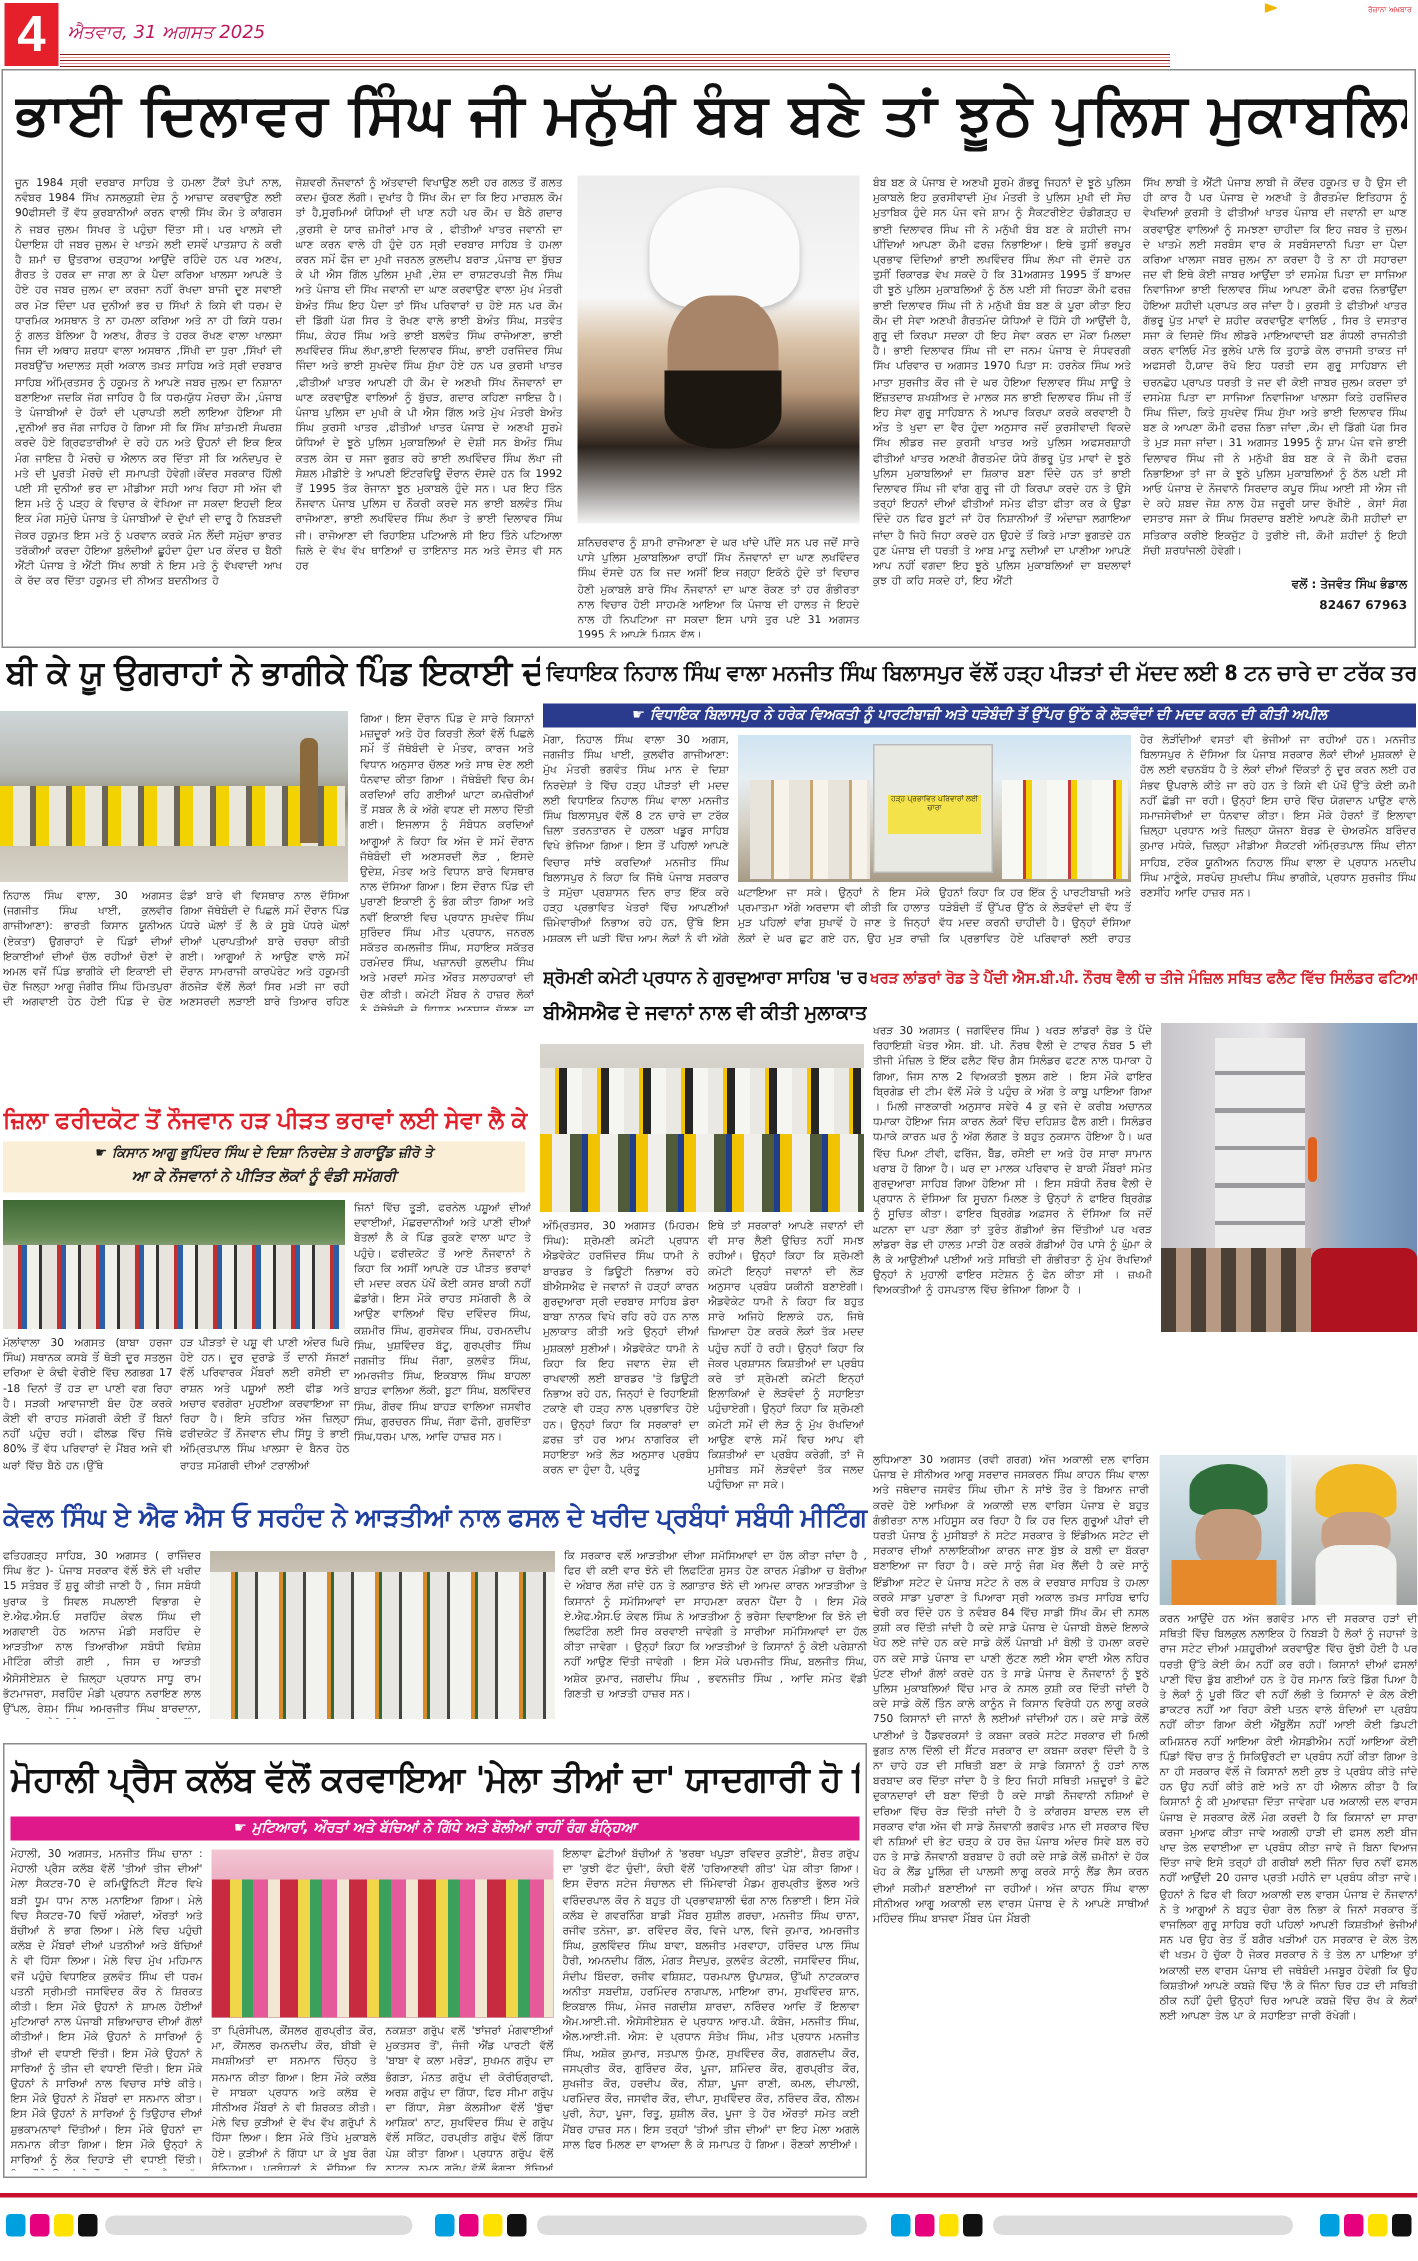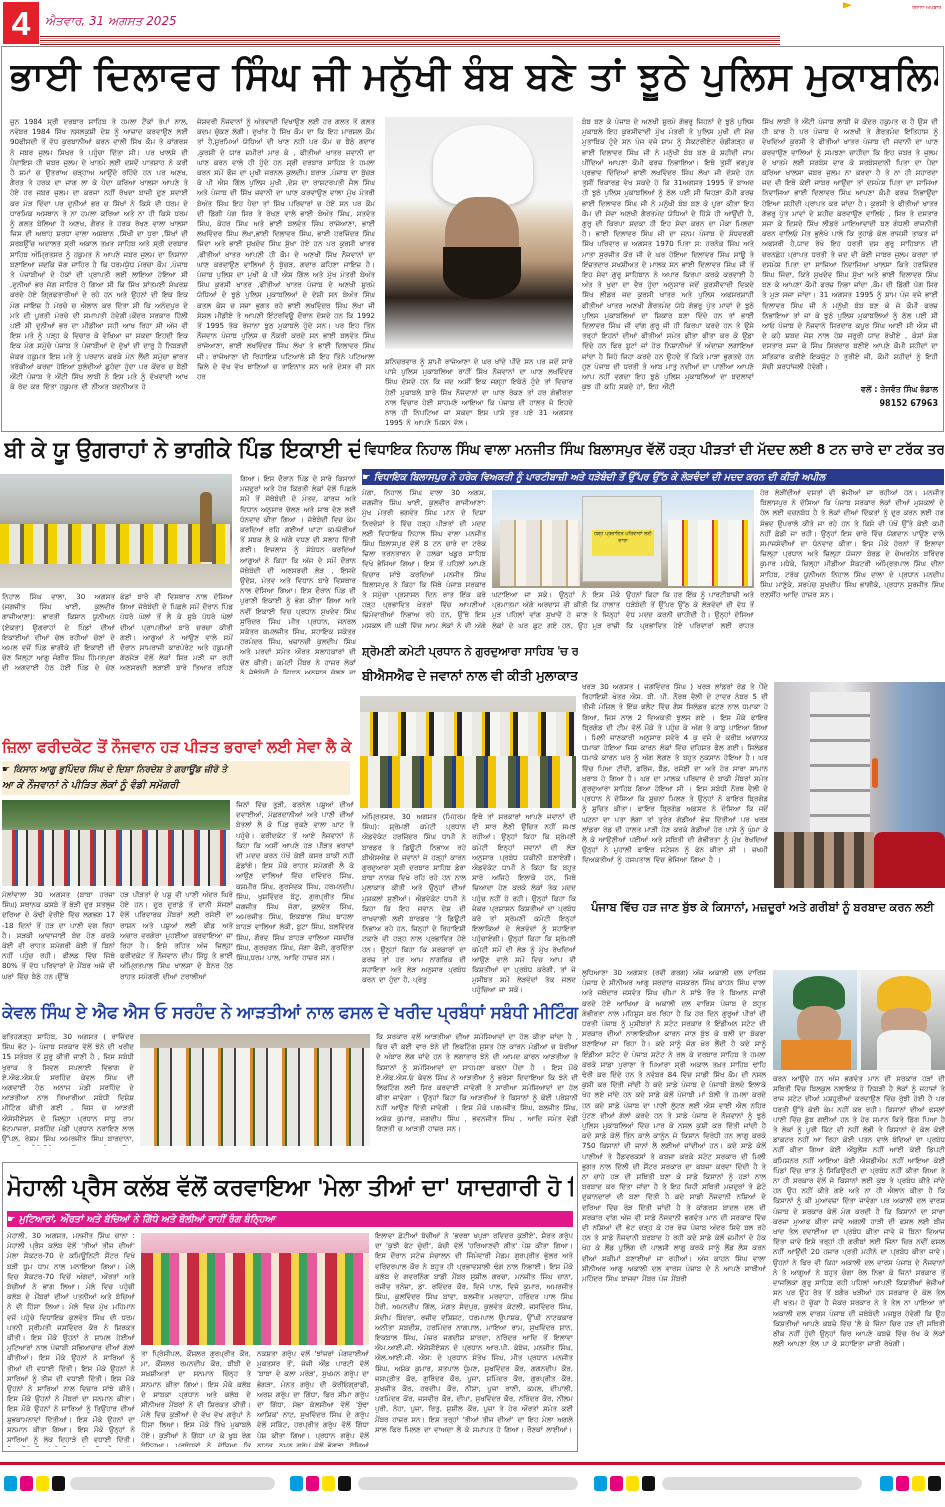--- a/index.html
+++ b/index.html
@@ -10,21 +10,21 @@
 .date{left:45px;top:14px;font:italic 12px "DejaVu Sans",sans-serif;color:#be185d}
 .rule{left:40px;top:36px;width:740px;height:9px;background:repeating-linear-gradient(#8b1a1a 0 1px,#fff 1px 2px,#e89090 2px 3px,#fff 3px 4px)}
 .brand{left:790px;top:6px;font:bold 24px "DejaVu Sans",sans-serif;color:#d6202a;letter-spacing:1px}
 .brand .d{color:#1d3f9a}
 .brand-flag{left:843px;top:2px;width:9px;height:11px;background:#f2b400;clip-path:polygon(0 0,100% 30%,0 60%)}
 .brand-tag{left:912px;top:4px;font-size:5px;color:#d6202a}
 .box{border:1.5px solid #8a8a8a}
 .hl{font-family:"DejaVu Sans Condensed","DejaVu Sans",sans-serif;font-weight:bold;color:#111;white-space:nowrap;overflow:hidden}
 .txt{font-size:7.1px;line-height:10.2px;color:#222;text-align:justify;overflow:hidden;word-spacing:1px}
 .photo{overflow:hidden}
-.sub-band{color:#fff;font-weight:bold;font-style:italic;white-space:nowrap;overflow:hidden}
+.sub-band{color:#fff;font-weight:bold;font-style:italic;text-align:center;white-space:nowrap;overflow:hidden}
 .byline{font-size:8px;font-weight:bold;text-align:right}
 .cmyk{display:flex;gap:3px;align-items:center}
 .cmyk i{display:block;width:13px;height:15px;border-radius:3px}
 .bar-grey{height:13px;background:#dcdcdc;border-radius:7px}
 </style>
 </head>
 <body>
 
 <header class="abs masthead">
   <div class="abs page-num">4</div>
@@ -40,21 +40,21 @@
   <div class="abs txt" style="left:195px;top:70px;width:178px;height:306px">ਜੋਸ਼ਵਰੀ ਨੌਜਵਾਨਾਂ ਨੂੰ ਅੱਤਵਾਦੀ ਵਿਖਾਉਣ ਲਈ ਹਰ ਗਲਤ ਤੋਂ ਗਲਤ ਕਦਮ ਚੁੱਕਣ ਲੱਗੀ। ਦੁਖਾਂਤ ਹੈ ਸਿੱਖ ਕੌਮ ਦਾ ਕਿ ਇਹ ਮਾਰਸ਼ਲ ਕੌਮ ਤਾਂ ਹੈ,ਸੂਰਮਿਆਂ ਯੋਧਿਆਂ ਦੀ ਖਾਣ ਨਹੀ ਪਰ ਕੌਮ ਚ ਬੈਠੇ ਗਦਾਰ ,ਕੁਰਸੀ ਦੇ ਯਾਰ ਜ਼ਮੀਰਾਂ ਮਾਰ ਕੇ , ਫੀਤੀਆਂ ਖਾਤਰ ਜਵਾਨੀ ਦਾ ਘਾਣ ਕਰਨ ਵਾਲੇ ਹੀ ਹੁੰਦੇ ਹਨ ਸ੍ਰੀ ਦਰਬਾਰ ਸਾਹਿਬ ਤੇ ਹਮਲਾ ਕਰਨ ਸਮੇਂ ਫੌਜ ਦਾ ਮੁਖੀ ਜਰਨਲ ਕੁਲਦੀਪ ਬਰਾੜ ,ਪੰਜਾਬ ਦਾ ਬੁੱਚੜ ਕੇ ਪੀ ਐਸ ਗਿੱਲ ਪੁਲਿਸ ਮੁਖੀ ,ਦੇਸ਼ ਦਾ ਰਾਸ਼ਟਰਪਤੀ ਜੈਲ ਸਿੰਘ ਅਤੇ ਪੰਜਾਬ ਦੀ ਸਿੱਖ ਜਵਾਨੀ ਦਾ ਘਾਣ ਕਰਵਾਉਣ ਵਾਲਾ ਮੁੱਖ ਮੰਤਰੀ ਬੇਅੰਤ ਸਿੰਘ ਇਹ ਪੈਦਾ ਤਾਂ ਸਿੱਖ ਪਰਿਵਾਰਾਂ ਚ ਹੋਏ ਸਨ ਪਰ ਕੌਮ ਦੀ ਡਿੱਗੀ ਪੱਗ ਸਿਰ ਤੇ ਰੱਖਣ ਵਾਲੇ ਭਾਈ ਬੇਅੰਤ ਸਿੰਘ, ਸਤਵੰਤ ਸਿੰਘ, ਕੇਹਰ ਸਿੰਘ ਅਤੇ ਭਾਈ ਬਲਵੰਤ ਸਿੰਘ ਰਾਜੋਆਣਾ, ਭਾਈ ਲਖਵਿੰਦਰ ਸਿੰਘ ਲੱਖਾ,ਭਾਈ ਦਿਲਾਵਰ ਸਿੰਘ, ਭਾਈ ਹਰਜਿੰਦਰ ਸਿੰਘ ਜਿੰਦਾ ਅਤੇ ਭਾਈ ਸੁਖਦੇਵ ਸਿੰਘ ਸੁੱਖਾ ਹੋਏ ਹਨ ਪਰ ਕੁਰਸੀ ਖਾਤਰ ,ਫੀਤੀਆਂ ਖਾਤਰ ਆਪਣੀ ਹੀ ਕੌਮ ਦੇ ਅਣਖੀ ਸਿੱਖ ਨੌਜਵਾਨਾਂ ਦਾ ਘਾਣ ਕਰਵਾਉਣ ਵਾਲਿਆਂ ਨੂੰ ਬੁੱਚੜ, ਗਦਾਰ ਕਹਿਣਾ ਜਾਇਜ਼ ਹੈ। ਪੰਜਾਬ ਪੁਲਿਸ ਦਾ ਮੁਖੀ ਕੇ ਪੀ ਐਸ ਗਿੱਲ ਅਤੇ ਮੁੱਖ ਮੰਤਰੀ ਬੇਅੰਤ ਸਿੰਘ ਕੁਰਸੀ ਖਾਤਰ ,ਫੀਤੀਆਂ ਖਾਤਰ ਪੰਜਾਬ ਦੇ ਅਣਖੀ ਸੂਰਮੇ ਯੋਧਿਆਂ ਦੇ ਝੂਠੇ ਪੁਲਿਸ ਮੁਕਾਬਲਿਆਂ ਦੇ ਦੋਸ਼ੀ ਸਨ ਬੇਅੰਤ ਸਿੰਘ ਕਤਲ ਕੇਸ ਚ ਸਜਾ ਭੁਗਤ ਰਹੇ ਭਾਈ ਲਖਵਿੰਦਰ ਸਿੰਘ ਲੱਖਾ ਜੀ ਸੋਸ਼ਲ ਮੀਡੀਏ ਤੇ ਆਪਣੀ ਇੰਟਰਵਿਊ ਦੌਰਾਨ ਦੱਸਦੇ ਹਨ ਕਿ 1992 ਤੋਂ 1995 ਤੱਕ ਰੋਜਾਨਾ ਝੂਠ ਮੁਕਾਬਲੇ ਹੁੰਦੇ ਸਨ। ਪਰ ਇਹ ਤਿੰਨ ਨੌਜਵਾਨ ਪੰਜਾਬ ਪੁਲਿਸ ਚ ਨੌਕਰੀ ਕਰਦੇ ਸਨ ਭਾਈ ਬਲਵੰਤ ਸਿੰਘ ਰਾਜੋਆਣਾ, ਭਾਈ ਲਖਵਿੰਦਰ ਸਿੰਘ ਲੱਖਾ ਤੇ ਭਾਈ ਦਿਲਾਵਰ ਸਿੰਘ ਜੀ। ਰਾਜੋਆਣਾ ਦੀ ਰਿਹਾਇਸ਼ ਪਟਿਆਲੇ ਸੀ ਇਹ ਤਿੰਨੇ ਪਟਿਆਲਾ ਜ਼ਿਲੇ ਦੇ ਵੱਖ ਵੱਖ ਥਾਣਿਆਂ ਚ ਤਾਇਨਾਤ ਸਨ ਅਤੇ ਦੋਸਤ ਵੀ ਸਨ ਹਰ</div>
   <div class="abs photo" style="left:383px;top:70px;width:188px;height:232px;background:linear-gradient(180deg,#ececec 0%,#f7f7f7 35%,#d9c3a8 48%,#b8987a 62%,#2b221c 78%,#f4f4f4 100%)">
     <div style="position:absolute;left:48px;top:8px;width:100px;height:80px;border-radius:50% 50% 30% 30%;background:#fafafa;box-shadow:0 2px 4px #bbb"></div>
     <div style="position:absolute;left:60px;top:80px;width:74px;height:92px;border-radius:40% 40% 45% 45%;background:#a88468"></div>
     <div style="position:absolute;left:58px;top:130px;width:78px;height:52px;border-radius:0 0 45% 45%;background:#1d1712"></div>
   </div>
   <div class="abs txt" style="left:383px;top:310px;width:188px;height:68px">ਸ਼ਨਿਚਰਵਾਰ ਨੂੰ ਸ਼ਾਮੀ ਰਾਜੋਆਣਾ ਦੇ ਘਰ ਖਾਂਦੇ ਪੀਂਦੇ ਸਨ ਪਰ ਜਦੋਂ ਸਾਰੇ ਪਾਸੇ ਪੁਲਿਸ ਮੁਕਾਬਲਿਆ ਰਾਹੀਂ ਸਿੱਖ ਨੌਜਵਾਨਾਂ ਦਾ ਘਾਣ ਲਖਵਿੰਦਰ ਸਿੰਘ ਦੱਸਦੇ ਹਨ ਕਿ ਜਦ ਅਸੀਂ ਇਕ ਜਗ੍ਹਾ ਇਕੱਠੇ ਹੁੰਦੇ ਤਾਂ ਵਿਚਾਰ ਹੋਣੀ ਮੁਕਾਬਲੇ ਬਾਰੇ ਸਿੱਖ ਨੌਜਵਾਨਾਂ ਦਾ ਘਾਣ ਰੋਕਣ ਤਾਂ ਹਰ ਗੰਭੀਰਤਾ ਨਾਲ ਵਿਚਾਰ ਹੋਈ ਸਾਹਮਣੇ ਆਇਆ ਕਿ ਪੰਜਾਬ ਦੀ ਹਾਲਤ ਜੇ ਇਹਦੇ ਨਾਲ ਹੀ ਨਿਪਟਿਆ ਜਾ ਸਕਦਾ ਇਸ ਪਾਸੇ ਤੁਰ ਪਏ 31 ਅਗਸਤ 1995 ਨੂੰ ਆਪਣੇ ਮਿਸ਼ਨ ਵੱਲ।</div>
   <div class="abs txt" style="left:580px;top:70px;width:172px;height:306px">ਬੰਬ ਬਣ ਕੇ ਪੰਜਾਬ ਦੇ ਅਣਖੀ ਸੂਰਮੇ ਗੱਭਰੂ ਜਿਹਨਾਂ ਦੇ ਝੂਠੇ ਪੁਲਿਸ ਮੁਕਾਬਲੇ ਇਹ ਕੁਰਸੀਵਾਦੀ ਮੁੱਖ ਮੰਤਰੀ ਤੇ ਪੁਲਿਸ ਮੁਖੀ ਦੀ ਸੋਚ ਮੁਤਾਬਿਕ ਹੁੰਦੇ ਸਨ ਪੰਜ ਵਜੇ ਸ਼ਾਮ ਨੂੰ ਸੈਕਟਰੀਏਟ ਚੰਡੀਗੜ੍ਹ ਚ ਭਾਈ ਦਿਲਾਵਰ ਸਿੰਘ ਜੀ ਨੇ ਮਨੁੱਖੀ ਬੰਬ ਬਣ ਕੇ ਸ਼ਹੀਦੀ ਜਾਮ ਪੀਂਦਿਆਂ ਆਪਣਾ ਕੌਮੀ ਫਰਜ਼ ਨਿਭਾਇਆ। ਇਥੇ ਤੁਸੀਂ ਭਰਪੂਰ ਪ੍ਰਭਾਵ ਦਿੰਦਿਆਂ ਭਾਈ ਲਖਵਿੰਦਰ ਸਿੰਘ ਲੱਖਾ ਜੀ ਦੱਸਦੇ ਹਨ ਤੁਸੀਂ ਰਿਕਾਰਡ ਵੇਖ ਸਕਦੇ ਹੋ ਕਿ 31ਅਗਸਤ 1995 ਤੋਂ ਬਾਅਦ ਹੀ ਝੂਠੇ ਪੁਲਿਸ ਮੁਕਾਬਲਿਆਂ ਨੂੰ ਠੱਲ ਪਈ ਸੀ ਜਿਹੜਾ ਕੌਮੀ ਫਰਜ਼ ਭਾਈ ਦਿਲਾਵਰ ਸਿੰਘ ਜੀ ਨੇ ਮਨੁੱਖੀ ਬੰਬ ਬਣ ਕੇ ਪੂਰਾ ਕੀਤਾ ਇਹ ਕੌਮ ਦੀ ਸੇਵਾ ਅਣਖੀ ਗੈਰਤਮੰਦ ਯੋਧਿਆਂ ਦੇ ਹਿੱਸੇ ਹੀ ਆਉਂਦੀ ਹੈ, ਗੁਰੂ ਦੀ ਕਿਰਪਾ ਸਦਕਾ ਹੀ ਇਹ ਸੇਵਾ ਕਰਨ ਦਾ ਮੌਕਾ ਮਿਲਦਾ ਹੈ। ਭਾਈ ਦਿਲਾਵਰ ਸਿੰਘ ਜੀ ਦਾ ਜਨਮ ਪੰਜਾਬ ਦੇ ਸੰਧਵਰਗੀ ਸਿੱਖ ਪਰਿਵਾਰ ਚ ਅਗਸਤ 1970 ਪਿਤਾ ਸ: ਹਰਨੇਕ ਸਿੰਘ ਅਤੇ ਮਾਤਾ ਸੁਰਜੀਤ ਕੌਰ ਜੀ ਦੇ ਘਰ ਹੋਇਆ ਦਿਲਾਵਰ ਸਿੰਘ ਸਾਊ ਤੇ ਇੱਜ਼ਤਦਾਰ ਸ਼ਖਸ਼ੀਅਤ ਦੇ ਮਾਲਕ ਸਨ ਭਾਈ ਦਿਲਾਵਰ ਸਿੰਘ ਜੀ ਤੋਂ ਇਹ ਸੇਵਾ ਗੁਰੂ ਸਾਹਿਬਾਨ ਨੇ ਅਪਾਰ ਕਿਰਪਾ ਕਰਕੇ ਕਰਵਾਈ ਹੈ ਅੰਤ ਤੇ ਖੁਦਾ ਦਾ ਵੈਰ ਹੁੰਦਾ ਅਨੁਸਾਰ ਜਦੋਂ ਕੁਰਸੀਵਾਦੀ ਵਿਕਦੇ ਸਿੱਖ ਲੀਡਰ ਜਦ ਕੁਰਸੀ ਖਾਤਰ ਅਤੇ ਪੁਲਿਸ ਅਫਸਰਸ਼ਾਹੀ ਫੀਤੀਆਂ ਖਾਤਰ ਅਣਖੀ ਗੈਰਤਮੰਦ ਯੋਧੇ ਗੱਭਰੂ ਪੁੱਤ ਮਾਵਾਂ ਦੇ ਝੂਠੇ ਪੁਲਿਸ ਮੁਕਾਬਲਿਆਂ ਦਾ ਸ਼ਿਕਾਰ ਬਣਾ ਦਿੰਦੇ ਹਨ ਤਾਂ ਭਾਈ ਦਿਲਾਵਰ ਸਿੰਘ ਜੀ ਵਾਂਗ ਗੁਰੂ ਜੀ ਹੀ ਕਿਰਪਾ ਕਰਦੇ ਹਨ ਤੇ ਉਸੇ ਤਰ੍ਹਾਂ ਇਹਨਾਂ ਦੀਆਂ ਫੀਤੀਆਂ ਸਮੇਤ ਫੀਤਾ ਫੀਤਾ ਕਰ ਕੇ ਉਡਾ ਦਿੰਦੇ ਹਨ ਫਿਰ ਬੂਟਾਂ ਜਾਂ ਹੋਰ ਨਿਸ਼ਾਨੀਆਂ ਤੋਂ ਅੰਦਾਜ਼ਾ ਲਗਾਇਆ ਜਾਂਦਾ ਹੈ ਜਿਹੋ ਜਿਹਾ ਕਰਦੇ ਹਨ ਉਹਦੇ ਤੋਂ ਕਿਤੇ ਮਾੜਾ ਭੁਗਤਦੇ ਹਨ ਹੁਣ ਪੰਜਾਬ ਦੀ ਧਰਤੀ ਤੇ ਆਬ ਮਾਤੂ ਨਦੀਆਂ ਦਾ ਪਾਣੀਆ ਆਪਣੇ ਆਪ ਨਹੀਂ ਵਗਦਾ ਇਹ ਝੂਠੇ ਪੁਲਿਸ ਮੁਕਾਬਲਿਆਂ ਦਾ ਬਦਲਾਵਾਂ ਕੁਝ ਹੀ ਕਹਿ ਸਕਦੇ ਹਾਂ, ਇਹ ਐਂਟੀ</div>
   <div class="abs txt" style="left:760px;top:70px;width:176px;height:260px">ਸਿੱਖ ਲਾਬੀ ਤੇ ਐਂਟੀ ਪੰਜਾਬ ਲਾਬੀ ਜੋ ਕੇਂਦਰ ਹਕੂਮਤ ਚ ਹੈ ਉਸ ਦੀ ਹੀ ਕਾਰ ਹੈ ਪਰ ਪੰਜਾਬ ਦੇ ਅਣਖੀ ਤੇ ਗੈਰਤਮੰਦ ਇਤਿਹਾਸ ਨੂੰ ਵੇਖਦਿਆਂ ਕੁਰਸੀ ਤੇ ਫੀਤੀਆਂ ਖਾਤਰ ਪੰਜਾਬ ਦੀ ਜਵਾਨੀ ਦਾ ਘਾਣ ਕਰਵਾਉਣ ਵਾਲਿਆਂ ਨੂੰ ਸਮਝਣਾ ਚਾਹੀਦਾ ਕਿ ਇਹ ਜਬਰ ਤੇ ਜੁਲਮ ਦੇ ਖਾਤਮੇ ਲਈ ਸਰਬੰਸ ਵਾਰ ਕੇ ਸਰਬੰਸਦਾਨੀ ਪਿਤਾ ਦਾ ਪੈਦਾ ਕਰਿਆ ਖਾਲਸਾ ਜਬਰ ਜੁਲਮ ਨਾ ਕਰਦਾ ਹੈ ਤੇ ਨਾ ਹੀ ਸਹਾਰਦਾ ਜਦ ਵੀ ਇਥੇ ਕੋਈ ਜਾਬਰ ਆਉਂਦਾ ਤਾਂ ਦਸਮੇਸ਼ ਪਿਤਾ ਦਾ ਸਾਜਿਆ ਨਿਵਾਜਿਆ ਭਾਈ ਦਿਲਾਵਰ ਸਿੰਘ ਆਪਣਾ ਕੌਮੀ ਫਰਜ਼ ਨਿਭਾਉਂਦਾ ਹੋਇਆ ਸ਼ਹੀਦੀ ਪ੍ਰਾਪਤ ਕਰ ਜਾਂਦਾ ਹੈ। ਕੁਰਸੀ ਤੇ ਫੀਤੀਆਂ ਖਾਤਰ ਗੱਭਰੂ ਪੁੱਤ ਮਾਵਾਂ ਦੇ ਸ਼ਹੀਦ ਕਰਵਾਉਣ ਵਾਲਿਓ , ਸਿਰ ਤੇ ਦਸਤਾਰ ਸਜਾ ਕੇ ਦਿਸਦੇ ਸਿੱਖ ਲੀਡਰੋ ਮਾਇਆਵਾਦੀ ਬਣ ਗੰਧਲੀ ਰਾਜਨੀਤੀ ਕਰਨ ਵਾਲਿਓ ਮੌਤ ਭੁਲੇਖੇ ਪਾਲੇ ਕਿ ਤੁਹਾਡੇ ਕੋਲ ਰਾਜਸੀ ਤਾਕਤ ਜਾਂ ਅਫਸਰੀ ਹੈ,ਯਾਦ ਰੱਖੋ ਇਹ ਧਰਤੀ ਦਸ ਗੁਰੂ ਸਾਹਿਬਾਨ ਦੀ ਚਰਨਛੋਹ ਪ੍ਰਾਪਤ ਧਰਤੀ ਤੇ ਜਦ ਵੀ ਕੋਈ ਜਾਬਰ ਜੁਲਮ ਕਰਦਾ ਤਾਂ ਦਸਮੇਸ਼ ਪਿਤਾ ਦਾ ਸਾਜਿਆ ਨਿਵਾਜਿਆ ਖਾਲਸਾ ਕਿਤੇ ਹਰਜਿੰਦਰ ਸਿੰਘ ਜਿੰਦਾ, ਕਿਤੇ ਸੁਖਦੇਵ ਸਿੰਘ ਸੁੱਖਾ ਅਤੇ ਭਾਈ ਦਿਲਾਵਰ ਸਿੰਘ ਬਣ ਕੇ ਆਪਣਾ ਕੌਮੀ ਫਰਜ਼ ਨਿਭਾ ਜਾਂਦਾ ,ਕੌਮ ਦੀ ਡਿੱਗੀ ਪੱਗ ਸਿਰ ਤੇ ਮੁੜ ਸਜਾ ਜਾਂਦਾ। 31 ਅਗਸਤ 1995 ਨੂੰ ਸ਼ਾਮ ਪੰਜ ਵਜੇ ਭਾਈ ਦਿਲਾਵਰ ਸਿੰਘ ਜੀ ਨੇ ਮਨੁੱਖੀ ਬੰਬ ਬਣ ਕੇ ਜੋ ਕੌਮੀ ਫਰਜ਼ ਨਿਭਾਇਆ ਤਾਂ ਜਾ ਕੇ ਝੂਠੇ ਪੁਲਿਸ ਮੁਕਾਬਲਿਆਂ ਨੂੰ ਠੱਲ ਪਈ ਸੀ ਆਓ ਪੰਜਾਬ ਦੇ ਨੌਜਵਾਨੋ ਸਿਰਦਾਰ ਕਪੂਰ ਸਿੰਘ ਆਈ ਸੀ ਐਸ ਜੀ ਦੇ ਕਹੇ ਸ਼ਬਦ ਜੋਸ਼ ਨਾਲ ਹੋਸ਼ ਜਰੂਰੀ ਯਾਦ ਰੱਖੀਏ , ਕੇਸਾਂ ਸੰਗ ਦਸਤਾਰ ਸਜਾ ਕੇ ਸਿੰਘ ਸਿਰਦਾਰ ਬਣੀਏ ਆਪਣੇ ਕੌਮੀ ਸ਼ਹੀਦਾਂ ਦਾ ਸਤਿਕਾਰ ਕਰੀਏ ਇਕਜੁੱਟ ਹੋ ਤੁਰੀਏ ਜੀ, ਕੌਮੀ ਸ਼ਹੀਦਾਂ ਨੂੰ ਇਹੀ ਸੱਚੀ ਸ਼ਰਧਾਂਜਲੀ ਹੋਵੇਗੀ।</div>
   <div class="abs byline" style="left:760px;top:338px;width:176px">ਵਲੋਂ : ਤੇਜਵੰਤ ਸਿੰਘ ਭੰਡਾਲ</div>
-  <div class="abs byline" style="left:760px;top:352px;width:176px">98152 67963</div>
+  <div class="abs byline" style="left:760px;top:352px;width:176px">82467 67963</div>
 </section>
 
 <section class="abs" style="left:0;top:434px;width:360px;height:240px">
   <h2 class="abs hl" style="left:4px;top:0;width:356px;font-size:22px;line-height:32px">ਬੀ ਕੇ ਯੂ ਉਗਰਾਹਾਂ ਨੇ ਭਾਗੀਕੇ ਪਿੰਡ ਇਕਾਈ ਦੀ ਚੋਣ ਕੀਤੀ</h2>
   <div class="abs photo" style="left:0;top:40px;width:232px;height:114px;background:linear-gradient(180deg,#cfd6d8 0%,#b7b9b3 35%,#8e8776 55%,#c6c0b3 70%,#d8d3c8 100%)">
     <div style="position:absolute;left:0;top:50px;width:230px;height:40px;background:repeating-linear-gradient(90deg,#f2d200 0 9px,#e9e6dc 9px 20px,#6c6559 20px 24px)"></div>
     <div style="position:absolute;left:200px;top:18px;width:12px;height:70px;background:#8a6a3c;border-radius:5px 5px 0 0"></div>
   </div>
   <div class="abs txt" style="left:2px;top:158px;width:113px;height:82px">ਨਿਹਾਲ ਸਿੰਘ ਵਾਲਾ, 30 ਅਗਸਤ (ਜਗਜੀਤ ਸਿੰਘ ਖਾਈ, ਕੁਲਵੀਰ ਗਾਜੀਆਣਾ): ਭਾਰਤੀ ਕਿਸਾਨ ਯੂਨੀਅਨ (ਏਕਤਾ) ਉਗਰਾਹਾਂ ਦੇ ਪਿੰਡਾਂ ਦੀਆਂ ਇਕਾਈਆਂ ਦੀਆਂ ਚੱਲ ਰਹੀਆਂ ਚੋਣਾਂ ਦੇ ਅਮਲ ਵਜੋਂ ਪਿੰਡ ਭਾਗੀਕੇ ਦੀ ਇਕਾਈ ਦੀ ਚੋਣ ਜਿਲ੍ਹਾ ਆਗੂ ਜੰਗੀਰ ਸਿੰਘ ਹਿੰਮਤਪੁਰਾ ਦੀ ਅਗਵਾਈ ਹੇਠ ਹੋਈ ਪਿੰਡ ਦੇ ਚੋਣ ਇਜਲਾਸ ਨੂੰ ਸੰਬੋਧਨ ਕਰਦਿਆਂ ਬੂਟਾ ਸਿੰਘ ਭਾਗੀਕੇ, ਕਰਮਜੀਤ ਕੌਰ ਹਿੰਮਤਪੁਰਾ ਅਤੇ ਗੁਰਮੁਖ ਸਿੰਘ ਨੇ ਕਿਹਾ ਕਿ ਪਿੰਡ ਪੱਧਰ ਤੇ ਜੱਥੇਬੰਦੀ ਦੀਆਂ ਪ੍ਰਾਪਤੀਆਂ, ਸਰਗਰਮੀਆਂ ਬਾਰੇ ਚਰਚਾ ਕੀਤੀ ਉਥੇ ਹੀ</div>
   <div class="abs txt" style="left:120px;top:158px;width:113px;height:82px">ਫੰਡਾਂ ਬਾਰੇ ਵੀ ਵਿਸਥਾਰ ਨਾਲ ਦੱਸਿਆ ਗਿਆ ਜੱਥੇਬੰਦੀ ਦੇ ਪਿਛਲੇ ਸਮੇਂ ਦੌਰਾਨ ਪਿੰਡ ਪੱਧਰੇ ਘੋਲਾਂ ਤੋਂ ਲੈ ਕੇ ਸੂਬੇ ਪੱਧਰੇ ਘੋਲਾਂ ਦੀਆਂ ਪ੍ਰਾਪਤੀਆਂ ਬਾਰੇ ਚਰਚਾ ਕੀਤੀ ਗਈ। ਆਗੂਆਂ ਨੇ ਆਉਣ ਵਾਲੇ ਸਮੇਂ ਦੌਰਾਨ ਸਾਮਰਾਜੀ ਕਾਰਪੋਰੇਟ ਅਤੇ ਹਕੂਮਤੀ ਗੱਠਜੋੜ ਵੱਲੋਂ ਲੋਕਾਂ ਸਿਰ ਮੜੀ ਜਾ ਰਹੀ ਅਣਸਰਦੀ ਲੜਾਈ ਬਾਰੇ ਤਿਆਰ ਰਹਿਣ ਲਈ ਸੁਚੇਤ ਕੀਤਾ । ਆਉਣ ਵਾਲੇ ਸਮੇਂ ਦੌਰਾਨ ਕਿਸਾਨਾਂ, ਮਜ਼ਦੂਰਾਂ, ਔਰਤਾਂ, ਨੌਜਵਾਨਾਂ, ਮੁਲਾਜ਼ਮਾਂ ਅਤੇ ਛੋਟੇ ਕਾਰੋਬਾਰੀਆਂ ਨੂੰ ਇੱਕ ਪਲੇਟਫਾਰਮ ਤੇ ਇਕੱਠੇ ਹੋ ਲਾਮਬੰਦ ਕਰਨ ਲਈ ਕੰਮ ਕਰਨ ਵਾਸਤੇ ਸੁਚੇਤ ਕੀਤਾ</div>
@@ -95,31 +95,31 @@
   <h2 class="abs hl" style="left:2px;top:24px;width:216px;font-size:13px;line-height:24px;text-align:center">ਬੀਐਸਐਫ ਦੇ ਜਵਾਨਾਂ ਨਾਲ ਵੀ ਕੀਤੀ ਮੁਲਾਕਾਤ</h2>
   <div class="abs photo" style="left:0;top:56px;width:216px;height:112px;background:linear-gradient(180deg,#d8d6d0 0%,#cfcbc2 30%,#e6e3dc 60%,#a7a491 100%)">
     <div style="position:absolute;left:0;top:60px;width:216px;height:52px;background:repeating-linear-gradient(90deg,#f2c300 0 8px,#f1efe9 8px 20px,#4f5b3a 20px 28px,#1f3f8a 28px 32px)"></div>
     <div style="position:absolute;left:0;top:16px;width:216px;height:44px;background:repeating-linear-gradient(90deg,#eae8e2 0 10px,#f4c400 10px 13px,#252525 13px 18px,#f5f5f2 18px 28px)"></div>
   </div>
   <div class="abs txt" style="left:2px;top:172px;width:104px;height:182px">ਅੰਮ੍ਰਿਤਸਰ, 30 ਅਗਸਤ (ਮਿਹਰਮ ਸਿੰਘ): ਸ਼੍ਰੋਮਣੀ ਕਮੇਟੀ ਪ੍ਰਧਾਨ ਐਡਵੋਕੇਟ ਹਰਜਿੰਦਰ ਸਿੰਘ ਧਾਮੀ ਨੇ ਬਾਰਡਰ ਤੇ ਡਿਊਟੀ ਨਿਭਾਅ ਰਹੇ ਬੀਐਸਐਫ ਦੇ ਜਵਾਨਾਂ ਜੋ ਹੜ੍ਹਾਂ ਕਾਰਨ ਗੁਰਦੁਆਰਾ ਸ੍ਰੀ ਦਰਬਾਰ ਸਾਹਿਬ ਡੇਰਾ ਬਾਬਾ ਨਾਨਕ ਵਿਖੇ ਰਹਿ ਰਹੇ ਹਨ ਨਾਲ ਮੁਲਾਕਾਤ ਕੀਤੀ ਅਤੇ ਉਨ੍ਹਾਂ ਦੀਆਂ ਮੁਸ਼ਕਲਾਂ ਸੁਣੀਆਂ। ਐਡਵੋਕੇਟ ਧਾਮੀ ਨੇ ਕਿਹਾ ਕਿ ਇਹ ਜਵਾਨ ਦੇਸ਼ ਦੀ ਰਾਖਵਾਲੀ ਲਈ ਬਾਰਡਰ 'ਤੇ ਡਿਊਟੀ ਨਿਭਾਅ ਰਹੇ ਹਨ, ਜਿਨ੍ਹਾਂ ਦੇ ਰਿਹਾਇਸ਼ੀ ਟਕਾਣੇ ਵੀ ਹੜ੍ਹ ਨਾਲ ਪ੍ਰਭਾਵਿਤ ਹੋਏ ਹਨ। ਉਨ੍ਹਾਂ ਕਿਹਾ ਕਿ ਸਰਕਾਰਾਂ ਦਾ ਫ਼ਰਜ਼ ਤਾਂ ਹਰ ਆਮ ਨਾਗਰਿਕ ਦੀ ਸਹਾਇਤਾ ਅਤੇ ਲੋੜ ਅਨੁਸਾਰ ਪ੍ਰਬੰਧ ਕਰਨ ਦਾ ਹੁੰਦਾ ਹੈ, ਪ੍ਰੰਤੂ</div>
   <div class="abs txt" style="left:112px;top:172px;width:104px;height:182px">ਇਥੇ ਤਾਂ ਸਰਕਾਰਾਂ ਆਪਣੇ ਜਵਾਨਾਂ ਦੀ ਵੀ ਸਾਰ ਲੈਣੀ ਉਚਿਤ ਨਹੀਂ ਸਮਝ ਰਹੀਆਂ। ਉਨ੍ਹਾਂ ਕਿਹਾ ਕਿ ਸ਼੍ਰੋਮਣੀ ਕਮੇਟੀ ਇਨ੍ਹਾਂ ਜਵਾਨਾਂ ਦੀ ਲੋੜ ਅਨੁਸਾਰ ਪ੍ਰਬੰਧ ਯਕੀਨੀ ਬਣਾਏਗੀ। ਐਡਵੋਕੇਟ ਧਾਮੀ ਨੇ ਕਿਹਾ ਕਿ ਬਹੁਤ ਸਾਰੇ ਅਜਿਹੇ ਇਲਾਕੇ ਹਨ, ਜਿਥੇ ਜ਼ਿਆਦਾ ਹੋਣ ਕਰਕੇ ਲੋਕਾਂ ਤੱਕ ਮਦਦ ਪਹੁੰਚ ਨਹੀਂ ਹੋ ਰਹੀ। ਉਨ੍ਹਾਂ ਕਿਹਾ ਕਿ ਜੇਕਰ ਪ੍ਰਸ਼ਾਸਨ ਕਿਸ਼ਤੀਆਂ ਦਾ ਪ੍ਰਬੰਧ ਕਰੇ ਤਾਂ ਸ਼੍ਰੋਮਣੀ ਕਮੇਟੀ ਇਨ੍ਹਾਂ ਇਲਾਕਿਆਂ ਦੇ ਲੋੜਵੰਦਾਂ ਨੂੰ ਸਹਾਇਤਾ ਪਹੁੰਚਾਏਗੀ। ਉਨ੍ਹਾਂ ਕਿਹਾ ਕਿ ਸ਼੍ਰੋਮਣੀ ਕਮੇਟੀ ਸਮੇਂ ਦੀ ਲੋੜ ਨੂੰ ਮੁੱਖ ਰੱਖਦਿਆਂ ਆਉਣ ਵਾਲੇ ਸਮੇਂ ਵਿਚ ਆਪ ਵੀ ਕਿਸ਼ਤੀਆਂ ਦਾ ਪ੍ਰਬੰਧ ਕਰੇਗੀ, ਤਾਂ ਜੋ ਮੁਸੀਬਤ ਸਮੇਂ ਲੋੜਵੰਦਾਂ ਤੱਕ ਜਲਦ ਪਹੁੰਚਿਆ ਜਾ ਸਕੇ।</div>
 </section>
 
 <section class="abs" style="left:580px;top:640px;width:365px;height:248px">
+  <h2 class="abs hl" style="left:0;top:2px;width:365px;font-size:10px;line-height:22px;color:#d6202a">ਖਰੜ ਲਾਂਡਰਾਂ ਰੋਡ ਤੇ ਪੈਂਦੀ ਐਸ.ਬੀ.ਪੀ. ਨੌਰਥ ਵੈਲੀ ਚ ਤੀਜੇ ਮੰਜ਼ਿਲ ਸਥਿਤ ਫਲੈਟ ਵਿੱਚ ਸਿਲੰਡਰ ਫਟਿਆ</h2>
   <div class="abs txt" style="left:2px;top:42px;width:186px;height:206px">ਖਰੜ 30 ਅਗਸਤ ( ਜਗਵਿੰਦਰ ਸਿੰਘ ) ਖਰੜ ਲਾਂਡਰਾਂ ਰੋਡ ਤੇ ਪੈਂਦੇ ਰਿਹਾਇਸ਼ੀ ਖੇਤਰ ਐਸ. ਬੀ. ਪੀ. ਨੌਰਥ ਵੈਲੀ ਦੇ ਟਾਵਰ ਨੰਬਰ 5 ਦੀ ਤੀਜੀ ਮੰਜ਼ਿਲ ਤੇ ਇੱਕ ਫਲੈਟ ਵਿੱਚ ਗੈਸ ਸਿਲੰਡਰ ਫਟਣ ਨਾਲ ਧਮਾਕਾ ਹੋ ਗਿਆ, ਜਿਸ ਨਾਲ 2 ਵਿਅਕਤੀ ਝੁਲਸ ਗਏ । ਇਸ ਮੌਕੇ ਫਾਇਰ ਬ੍ਰਿਗੇਡ ਦੀ ਟੀਮ ਵੱਲੋਂ ਮੌਕੇ ਤੇ ਪਹੁੰਚ ਕੇ ਅੱਗ ਤੇ ਕਾਬੂ ਪਾਇਆ ਗਿਆ । ਮਿਲੀ ਜਾਣਕਾਰੀ ਅਨੁਸਾਰ ਸਵੇਰੇ 4 ਕੁ ਵਜੇ ਦੇ ਕਰੀਬ ਅਚਾਨਕ ਧਮਾਕਾ ਹੋਇਆ ਜਿਸ ਕਾਰਨ ਲੋਕਾਂ ਵਿੱਚ ਦਹਿਸ਼ਤ ਫੈਲ ਗਈ। ਸਿਲੰਡਰ ਧਮਾਕੇ ਕਾਰਨ ਘਰ ਨੂੰ ਅੱਗ ਲੱਗਣ ਤੇ ਬਹੁਤ ਨੁਕਸਾਨ ਹੋਇਆ ਹੈ। ਘਰ ਵਿੱਚ ਪਿਆ ਟੀਵੀ, ਫਰਿੱਜ, ਬੈੱਡ, ਰਸੋਈ ਦਾ ਅਤੇ ਹੋਰ ਸਾਰਾ ਸਾਮਾਨ ਖਰਾਬ ਹੋ ਗਿਆ ਹੈ। ਘਰ ਦਾ ਮਾਲਕ ਪਰਿਵਾਰ ਦੇ ਬਾਕੀ ਮੈਂਬਰਾਂ ਸਮੇਤ ਗੁਰਦੁਆਰਾ ਸਾਹਿਬ ਗਿਆ ਹੋਇਆ ਸੀ । ਇਸ ਸਬੰਧੀ ਨੌਰਥ ਵੈਲੀ ਦੇ ਪ੍ਰਧਾਨ ਨੇ ਦੱਸਿਆ ਕਿ ਸੂਚਨਾ ਮਿਲਣ ਤੇ ਉਨ੍ਹਾਂ ਨੇ ਫਾਇਰ ਬ੍ਰਿਗੇਡ ਨੂੰ ਸੂਚਿਤ ਕੀਤਾ। ਫਾਇਰ ਬ੍ਰਿਗੇਡ ਅਫ਼ਸਰ ਨੇ ਦੱਸਿਆ ਕਿ ਜਦੋਂ ਘਟਨਾ ਦਾ ਪਤਾ ਲੱਗਾ ਤਾਂ ਤੁਰੰਤ ਗੱਡੀਆਂ ਭੇਜ ਦਿੱਤੀਆਂ ਪਰ ਖਰੜ ਲਾਂਡਰਾ ਰੋਡ ਦੀ ਹਾਲਤ ਮਾੜੀ ਹੋਣ ਕਰਕੇ ਗੱਡੀਆਂ ਹੋਰ ਪਾਸੇ ਨੂੰ ਘੁੰਮਾ ਕੇ ਲੈ ਕੇ ਆਉਣੀਆਂ ਪਈਆਂ ਅਤੇ ਸਥਿਤੀ ਦੀ ਗੰਭੀਰਤਾ ਨੂੰ ਮੁੱਖ ਰੱਖਦਿਆਂ ਉਨ੍ਹਾਂ ਨੇ ਮੁਹਾਲੀ ਫਾਇਰ ਸਟੇਸ਼ਨ ਨੂੰ ਫੋਨ ਕੀਤਾ ਸੀ । ਜ਼ਖਮੀ ਵਿਅਕਤੀਆਂ ਨੂੰ ਹਸਪਤਾਲ ਵਿੱਚ ਭੇਜਿਆ ਗਿਆ ਹੈ ।</div>
   <div class="abs photo" style="left:194px;top:42px;width:171px;height:206px;background:linear-gradient(90deg,#c6c4c8 0%,#e8e7ea 40%,#b8b4ba 60%,#88a6c6 75%,#6f8db3 100%)">
     <div style="position:absolute;left:36px;top:10px;width:60px;height:150px;background:repeating-linear-gradient(180deg,#eeeded 0 22px,#9a9a9c 22px 25px)"></div>
     <div style="position:absolute;left:98px;top:76px;width:6px;height:30px;background:#e0611d;border-radius:3px"></div>
     <div style="position:absolute;left:100px;top:150px;width:71px;height:56px;background:#b0121f;border-radius:8px 8px 0 0"></div>
     <div style="position:absolute;left:0;top:150px;width:100px;height:56px;background:repeating-linear-gradient(90deg,#4a4036 0 10px,#b69a84 10px 20px)"></div>
   </div>
 </section>
 
 <section class="abs" style="left:580px;top:890px;width:365px;height:560px">
-  <h2 class="abs hl" style="left:0;top:2px;width:365px;font-size:11.5px;line-height:30px;text-align:center">ਪੰਜਾਬ ਵਿੱਚ ਹੜ ਜਾਣ ਬੁੱਝ ਕੇ ਕਿਸਾਨਾਂ, ਮਜ਼ਦੂਰਾਂ ਅਤੇ ਗਰੀਬਾਂ ਨੂੰ ਬਰਬਾਦ ਕਰਨ ਲਈ</h2>
   <div class="abs txt" style="left:2px;top:78px;width:184px;height:478px">ਲੁਧਿਆਣਾ 30 ਅਗਸਤ (ਰਵੀ ਗਰਗ) ਅੱਜ ਅਕਾਲੀ ਦਲ ਵਾਰਿਸ ਪੰਜਾਬ ਦੇ ਸੀਨੀਅਰ ਆਗੂ ਸਰਦਾਰ ਜਸਕਰਨ ਸਿੰਘ ਕਾਹਨ ਸਿੰਘ ਵਾਲਾ ਅਤੇ ਜਥੇਦਾਰ ਜਸਵੰਤ ਸਿੰਘ ਚੀਮਾ ਨੇ ਸਾਂਝੇ ਤੌਰ ਤੇ ਬਿਆਨ ਜਾਰੀ ਕਰਦੇ ਹੋਏ ਆਖਿਆ ਕੇ ਅਕਾਲੀ ਦਲ ਵਾਰਿਸ ਪੰਜਾਬ ਦੇ ਬਹੁਤ ਗੰਭੀਰਤਾ ਨਾਲ ਮਹਿਸੂਸ ਕਰ ਰਿਹਾ ਹੈ ਕਿ ਹਰ ਦਿਨ ਗੁਰੂਆਂ ਪੀਰਾਂ ਦੀ ਧਰਤੀ ਪੰਜਾਬ ਨੂੰ ਮੁਸੀਬਤਾਂ ਨੇ ਸਟੇਟ ਸਰਕਾਰ ਤੇ ਇੰਡੀਅਨ ਸਟੇਟ ਦੀ ਸਰਕਾਰ ਦੀਆਂ ਨਾਲਾਇਕੀਆ ਕਾਰਨ ਜਾਣ ਬੁੱਝ ਕੇ ਬਲੀ ਦਾ ਬੱਕਰਾ ਬਣਾਇਆ ਜਾ ਰਿਹਾ ਹੈ। ਕਦੇ ਸਾਨੂੰ ਜੰਗ ਖ਼ੋਰ ਲੈਂਦੀ ਹੈ ਕਦੇ ਸਾਨੂੰ ਇੰਡੀਆ ਸਟੇਟ ਦੇ ਪੰਜਾਬ ਸਟੇਟ ਨੇ ਰਲ ਕੇ ਦਰਬਾਰ ਸਾਹਿਬ ਤੇ ਹਮਲਾ ਕਰਕੇ ਸਾਡਾ ਪੁਰਾਣਾ ਤੇ ਪਿਆਰਾ ਸ੍ਰੀ ਅਕਾਲ ਤਖ਼ਤ ਸਾਹਿਬ ਢਾਹਿ ਢੇਰੀ ਕਰ ਦਿੰਦੇ ਹਨ ਤੇ ਨਵੰਬਰ 84 ਵਿੱਚ ਸਾਡੀ ਸਿੱਖ ਕੌਮ ਦੀ ਨਸਲ ਕੁਸ਼ੀ ਕਰ ਦਿੱਤੀ ਜਾਂਦੀ ਹੈ ਕਦੇ ਸਾਡੇ ਪੰਜਾਬ ਦੇ ਪੰਜਾਬੀ ਬੋਲਦੇ ਇਲਾਕੇ ਖੋਹ ਲਏ ਜਾਂਦੇ ਹਨ ਕਦੇ ਸਾਡੇ ਕੋਲੋਂ ਪੰਜਾਬੀ ਮਾਂ ਬੋਲੀ ਤੇ ਹਮਲਾ ਕਰਦੇ ਹਨ ਕਦੇ ਸਾਡੇ ਪੰਜਾਬ ਦਾ ਪਾਣੀ ਲੁੱਟਣ ਲਈ ਐਸ ਵਾਈ ਐਲ ਨਹਿਰ ਪੁੱਟਣ ਦੀਆਂ ਗੱਲਾਂ ਕਰਦੇ ਹਨ ਤੇ ਸਾਡੇ ਪੰਜਾਬ ਦੇ ਨੌਜਵਾਨਾਂ ਨੂੰ ਝੂਠੇ ਪੁਲਿਸ ਮੁਕਾਬਲਿਆਂ ਵਿੱਚ ਮਾਰ ਕੇ ਨਸਲ ਕੁਸ਼ੀ ਕਰ ਦਿੱਤੀ ਜਾਂਦੀ ਹੈ ਕਦੇ ਸਾਡੇ ਕੋਲੋਂ ਤਿੰਨ ਕਾਲੇ ਕਾਨੂੰਨ ਜੋ ਕਿਸਾਨ ਵਿਰੋਧੀ ਹਨ ਲਾਗੂ ਕਰਕੇ 750 ਕਿਸਾਨਾਂ ਦੀ ਜਾਨਾਂ ਲੈ ਲਈਆਂ ਜਾਂਦੀਆਂ ਹਨ। ਕਦੇ ਸਾਡੇ ਕੋਲੋਂ ਪਾਣੀਆਂ ਤੇ ਹੈੱਡਵਰਕਸਾਂ ਤੇ ਕਬਜਾ ਕਰਕੇ ਸਟੇਟ ਸਰਕਾਰ ਦੀ ਮਿਲੀ ਭੁਗਤ ਨਾਲ ਦਿੱਲੀ ਦੀ ਸੈਂਟਰ ਸਰਕਾਰ ਦਾ ਕਬਜਾ ਕਰਵਾ ਦਿੰਦੀ ਹੈ ਤੇ ਨਾ ਚਾਹੇ ਹੜ ਦੀ ਸਥਿਤੀ ਬਣਾ ਕੇ ਸਾਡੇ ਕਿਸਾਨਾਂ ਨੂੰ ਹੜਾਂ ਨਾਲ ਬਰਬਾਦ ਕਰ ਦਿੱਤਾ ਜਾਂਦਾ ਹੈ ਤੇ ਇਹ ਜਿਹੀ ਸਥਿਤੀ ਮਜ਼ਦੂਰਾਂ ਤੇ ਛੋਟੇ ਦੁਕਾਨਦਾਰਾਂ ਦੀ ਬਣਾ ਦਿੱਤੀ ਹੈ ਕਦੇ ਸਾਡੀ ਨੌਜਵਾਨੀ ਨਸ਼ਿਆਂ ਦੇ ਦਰਿਆ ਵਿੱਚ ਰੋੜ ਦਿੱਤੀ ਜਾਂਦੀ ਹੈ ਤੇ ਕਾਂਗਰਸ ਬਾਦਲ ਦਲ ਦੀ ਸਰਕਾਰ ਵਾਂਗ ਅੱਜ ਵੀ ਸਾਡੇ ਨੌਜਵਾਨੀ ਭਗਵੰਤ ਮਾਨ ਦੀ ਸਰਕਾਰ ਵਿੱਚ ਵੀ ਨਸ਼ਿਆਂ ਦੀ ਭੇਟ ਚੜ੍ਹ ਕੇ ਹਰ ਰੋਜ਼ ਪੰਜਾਬ ਅੰਦਰ ਸਿਵੇ ਬਲ ਰਹੇ ਹਨ ਤੇ ਸਾਡੇ ਨੌਜਵਾਨੀ ਬਰਬਾਦ ਹੋ ਰਹੀ ਕਦੇ ਸਾਡੇ ਕੋਲੋਂ ਜ਼ਮੀਨਾਂ ਦੇ ਹੱਕ ਖੋਹ ਕੇ ਲੈਂਡ ਪੂਲਿੰਗ ਦੀ ਪਾਲਸੀ ਲਾਗੂ ਕਰਕੇ ਸਾਨੂੰ ਲੈਂਡ ਲੈਸ ਕਰਨ ਦੀਆਂ ਸਕੀਮਾਂ ਬਣਾਈਆਂ ਜਾ ਰਹੀਆਂ। ਅੱਜ ਕਾਹਨ ਸਿੰਘ ਵਾਲਾ ਸੀਨੀਅਰ ਆਗੂ ਅਕਾਲੀ ਦਲ ਵਾਰਸ ਪੰਜਾਬ ਦੇ ਨੇ ਆਪਣੇ ਸਾਥੀਆਂ ਮਹਿੰਦਰ ਸਿੰਘ ਬਾਜਵਾ ਮੈਂਬਰ ਪੰਜ ਮੈਂਬਰੀ</div>
   <div class="abs photo" style="left:193px;top:80px;width:172px;height:100px;background:#eef3f5">
     <div style="position:absolute;left:0;top:0;width:84px;height:100px;background:linear-gradient(180deg,#dde8ee,#a7bdc7)"></div>
     <div style="position:absolute;left:20px;top:6px;width:52px;height:34px;border-radius:50% 50% 20% 20%;background:#2f6d3a"></div>
     <div style="position:absolute;left:24px;top:36px;width:44px;height:40px;border-radius:40%;background:#c39a7c"></div>
     <div style="position:absolute;left:8px;top:70px;width:70px;height:30px;background:#e6892a"></div>
     <div style="position:absolute;left:88px;top:0;width:84px;height:100px;background:linear-gradient(180deg,#f0f0ee,#9ea2a0)"></div>
     <div style="position:absolute;left:104px;top:6px;width:54px;height:36px;border-radius:50% 50% 20% 20%;background:#f0b822"></div>
     <div style="position:absolute;left:108px;top:38px;width:46px;height:30px;border-radius:40%;background:#c7a085"></div>
     <div style="position:absolute;left:104px;top:60px;width:54px;height:40px;border-radius:30% 30% 0 0;background:#f2f2f0"></div>

